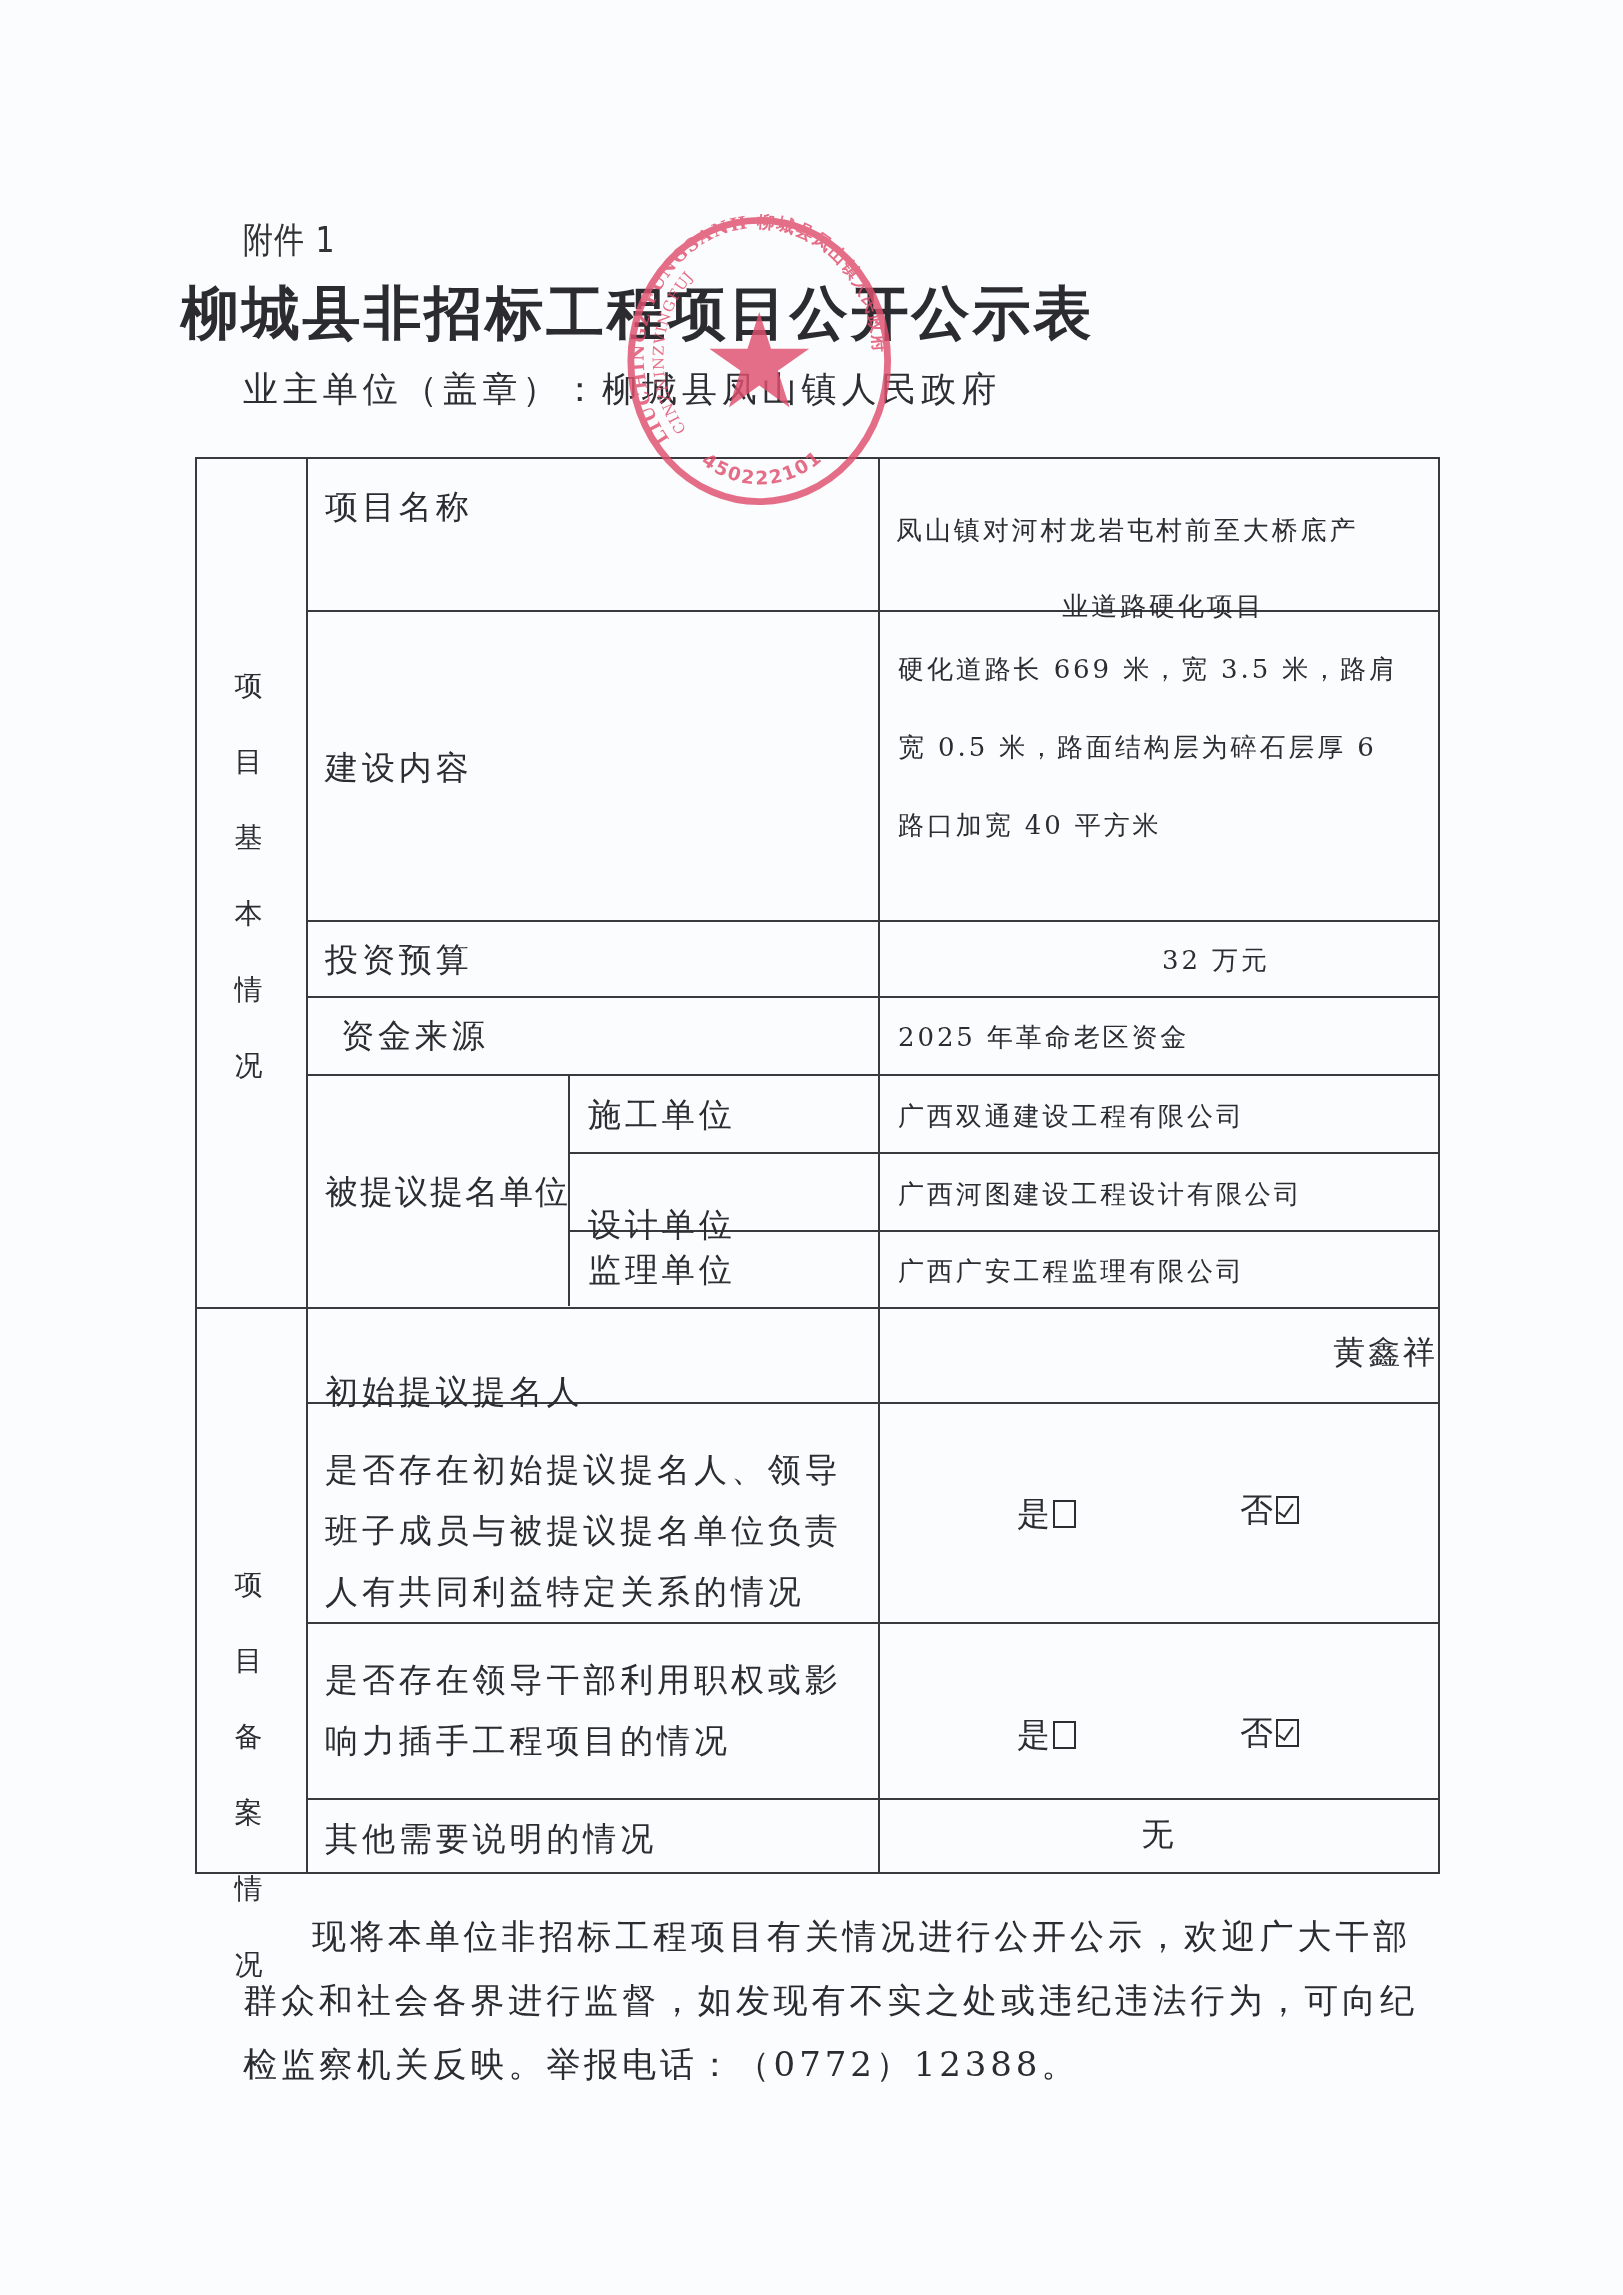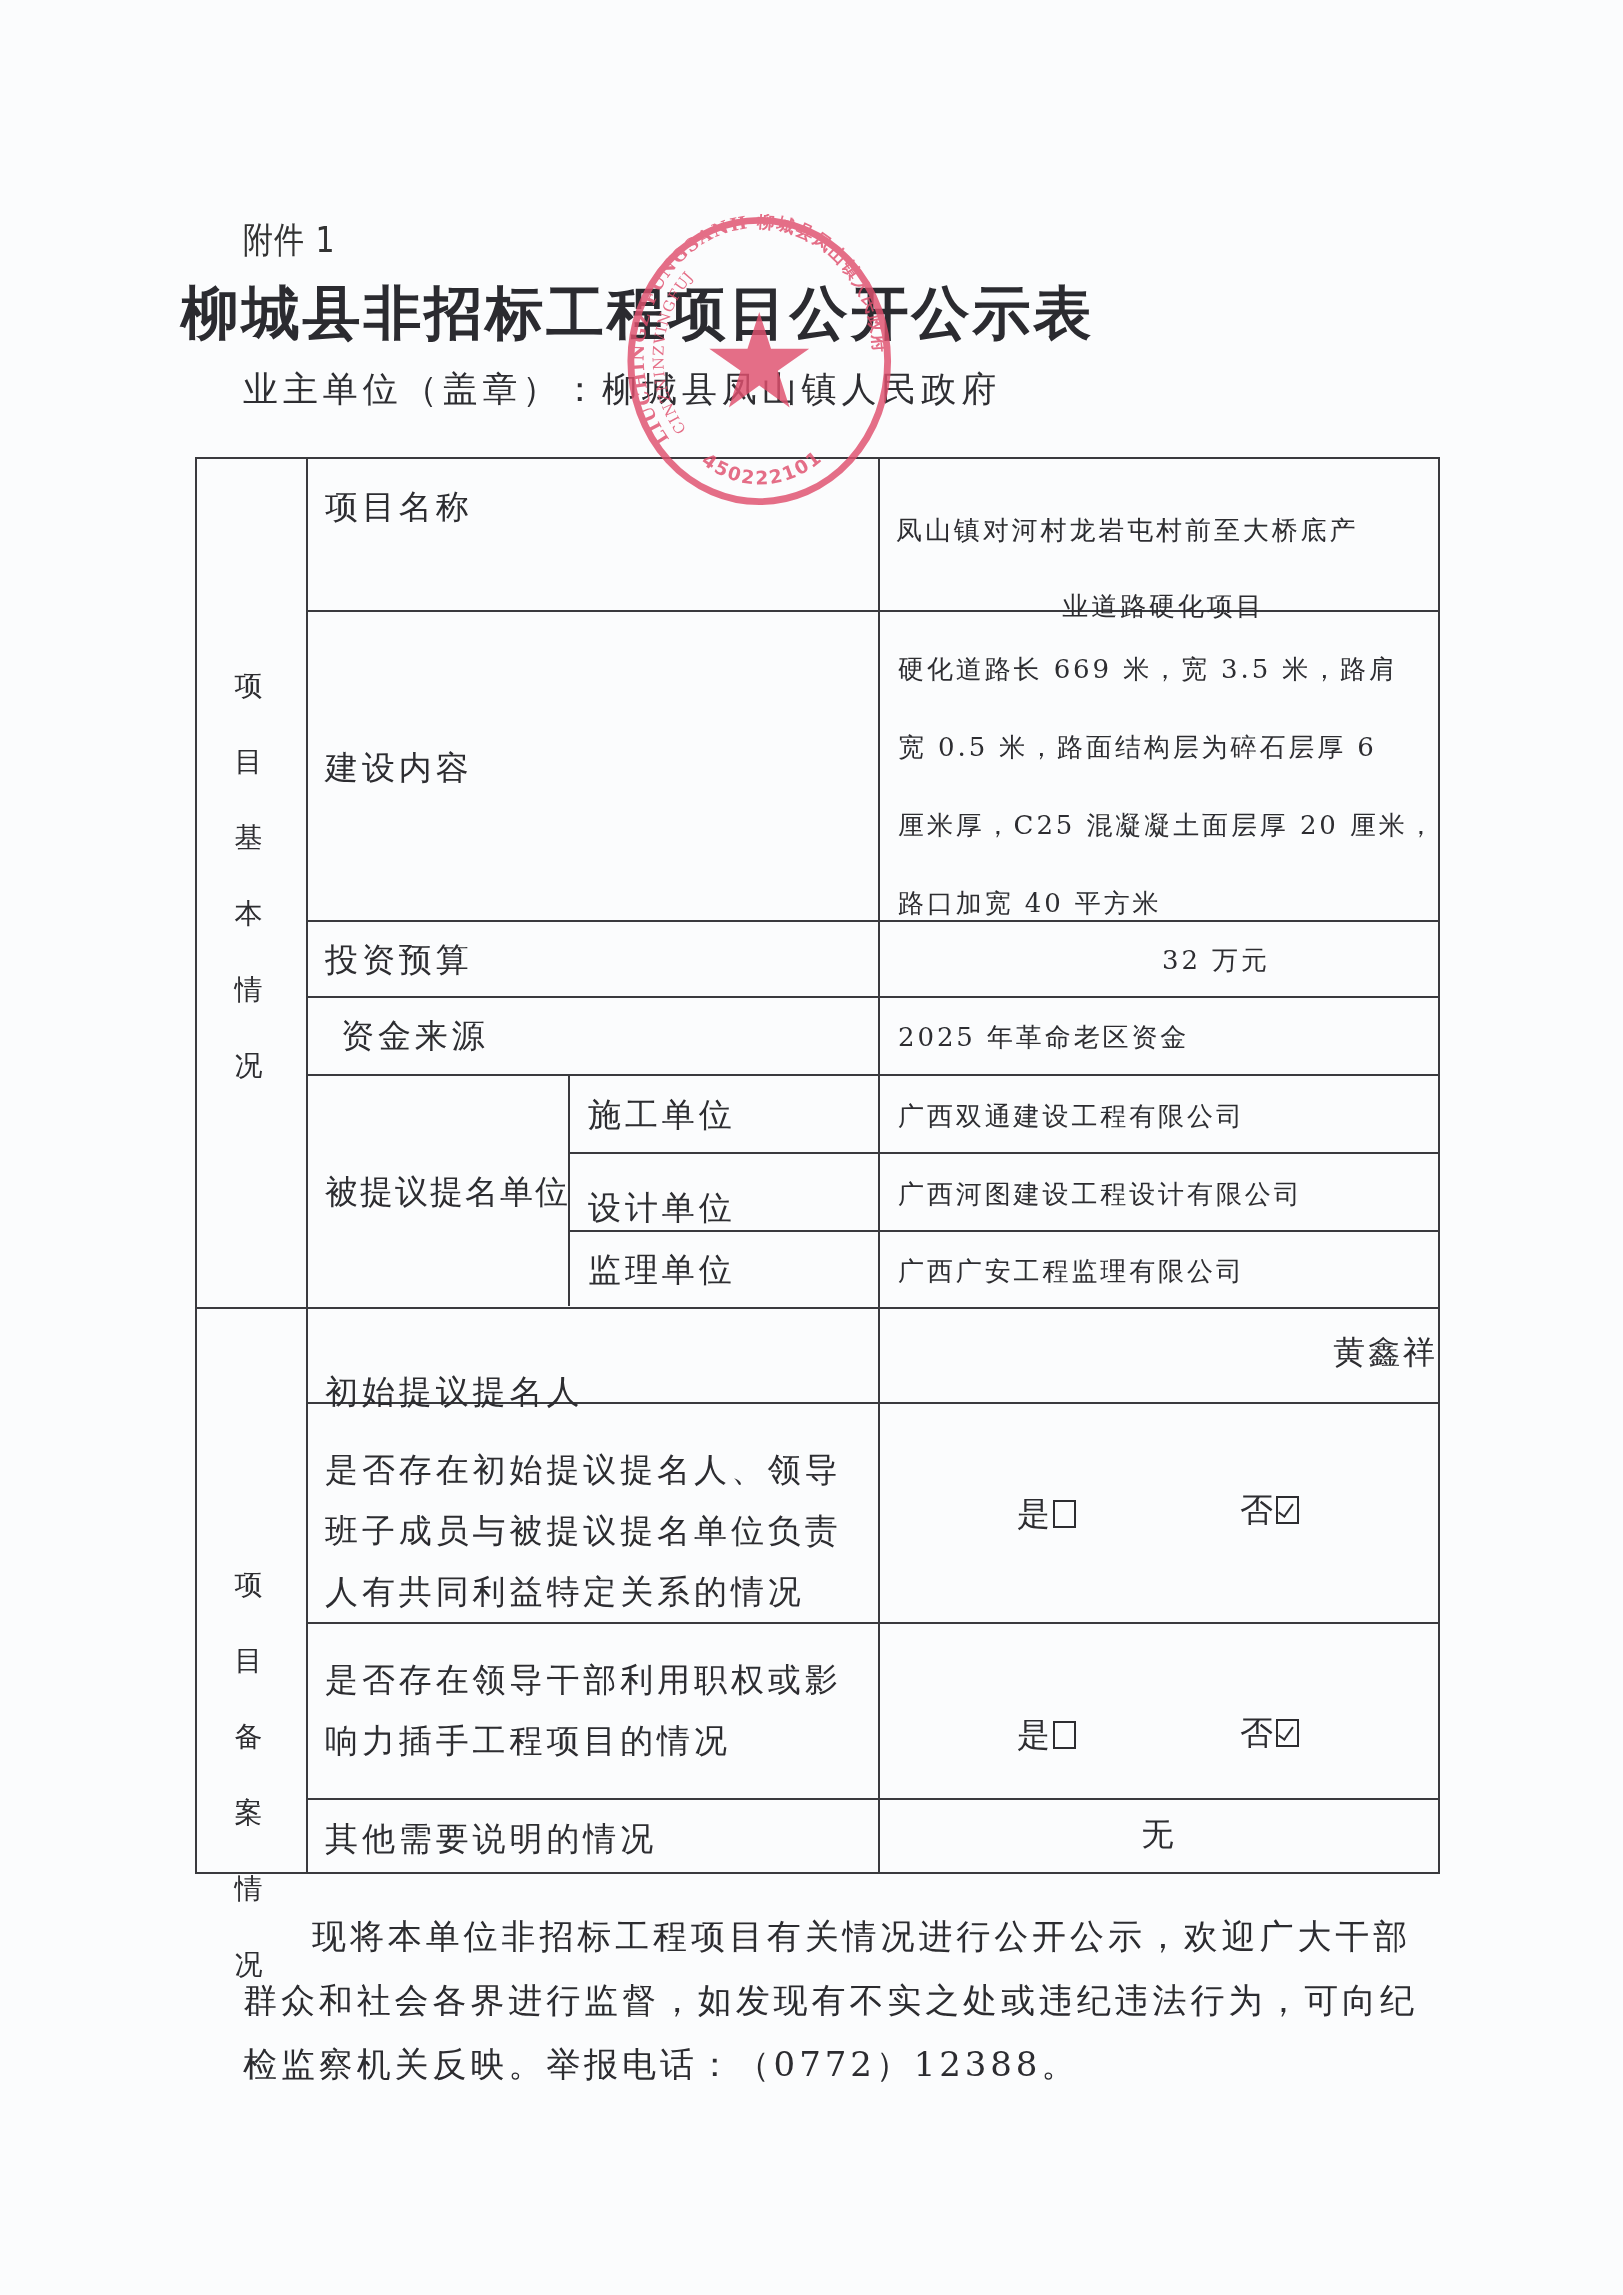--- a/index.html
+++ b/index.html
@@ -134,36 +134,35 @@
   <div class="cell-text" style="left:130px;top:33px;">项目名称</div>
   <div class="value-text" style="left:701px;top:35px;width:535px;line-height:76px;">
     <div>凤山镇对河村龙岩屯村前至大桥底产</div>
     <div style="text-align:center;">业道路硬化项目</div>
   </div>
 
   <div class="cell-text" style="left:130px;top:294px;">建设内容</div>
   <div class="value-text multiline" style="left:703px;top:173px;width:540px;">
     <div>硬化道路长 669 米，宽 3.5 米，路肩</div>
     <div>宽 0.5 米，路面结构层为碎石层厚 6</div>
-    <div>厘米厚，C25 混凝凝土面层厚 20 厘米，</div>
     <div>路口加宽 40 平方米</div>
   </div>
 
   <div class="cell-text" style="left:130px;top:486px;">投资预算</div>
   <div class="value-text" style="left:685px;top:486px;width:672px;text-align:center;">32 万元</div>
 
   <div class="cell-text" style="left:146px;top:562px;">资金来源</div>
   <div class="value-text" style="left:703px;top:563px;">2025 年革命老区资金</div>
 
   <div class="cell-text" style="left:130px;top:718px;letter-spacing:2px;">被提议提名单位</div>
 
   <div class="cell-text" style="left:393px;top:641px;">施工单位</div>
   <div class="value-text" style="left:703px;top:642px;">广西双通建设工程有限公司</div>
 
-  <div class="cell-text" style="left:393px;top:734px;">设计单位</div>
+  <div class="cell-text" style="left:393px;top:751px;">设计单位</div>
   <div class="value-text" style="left:703px;top:720px;">广西河图建设工程设计有限公司</div>
 
   <div class="cell-text" style="left:393px;top:796px;">监理单位</div>
   <div class="value-text" style="left:703px;top:797px;">广西广安工程监理有限公司</div>
 
   <div class="section-label" style="left:30px;top:1090px;">
     <div>项目</div>
     <div>备案</div>
     <div>情况</div>
   </div>

